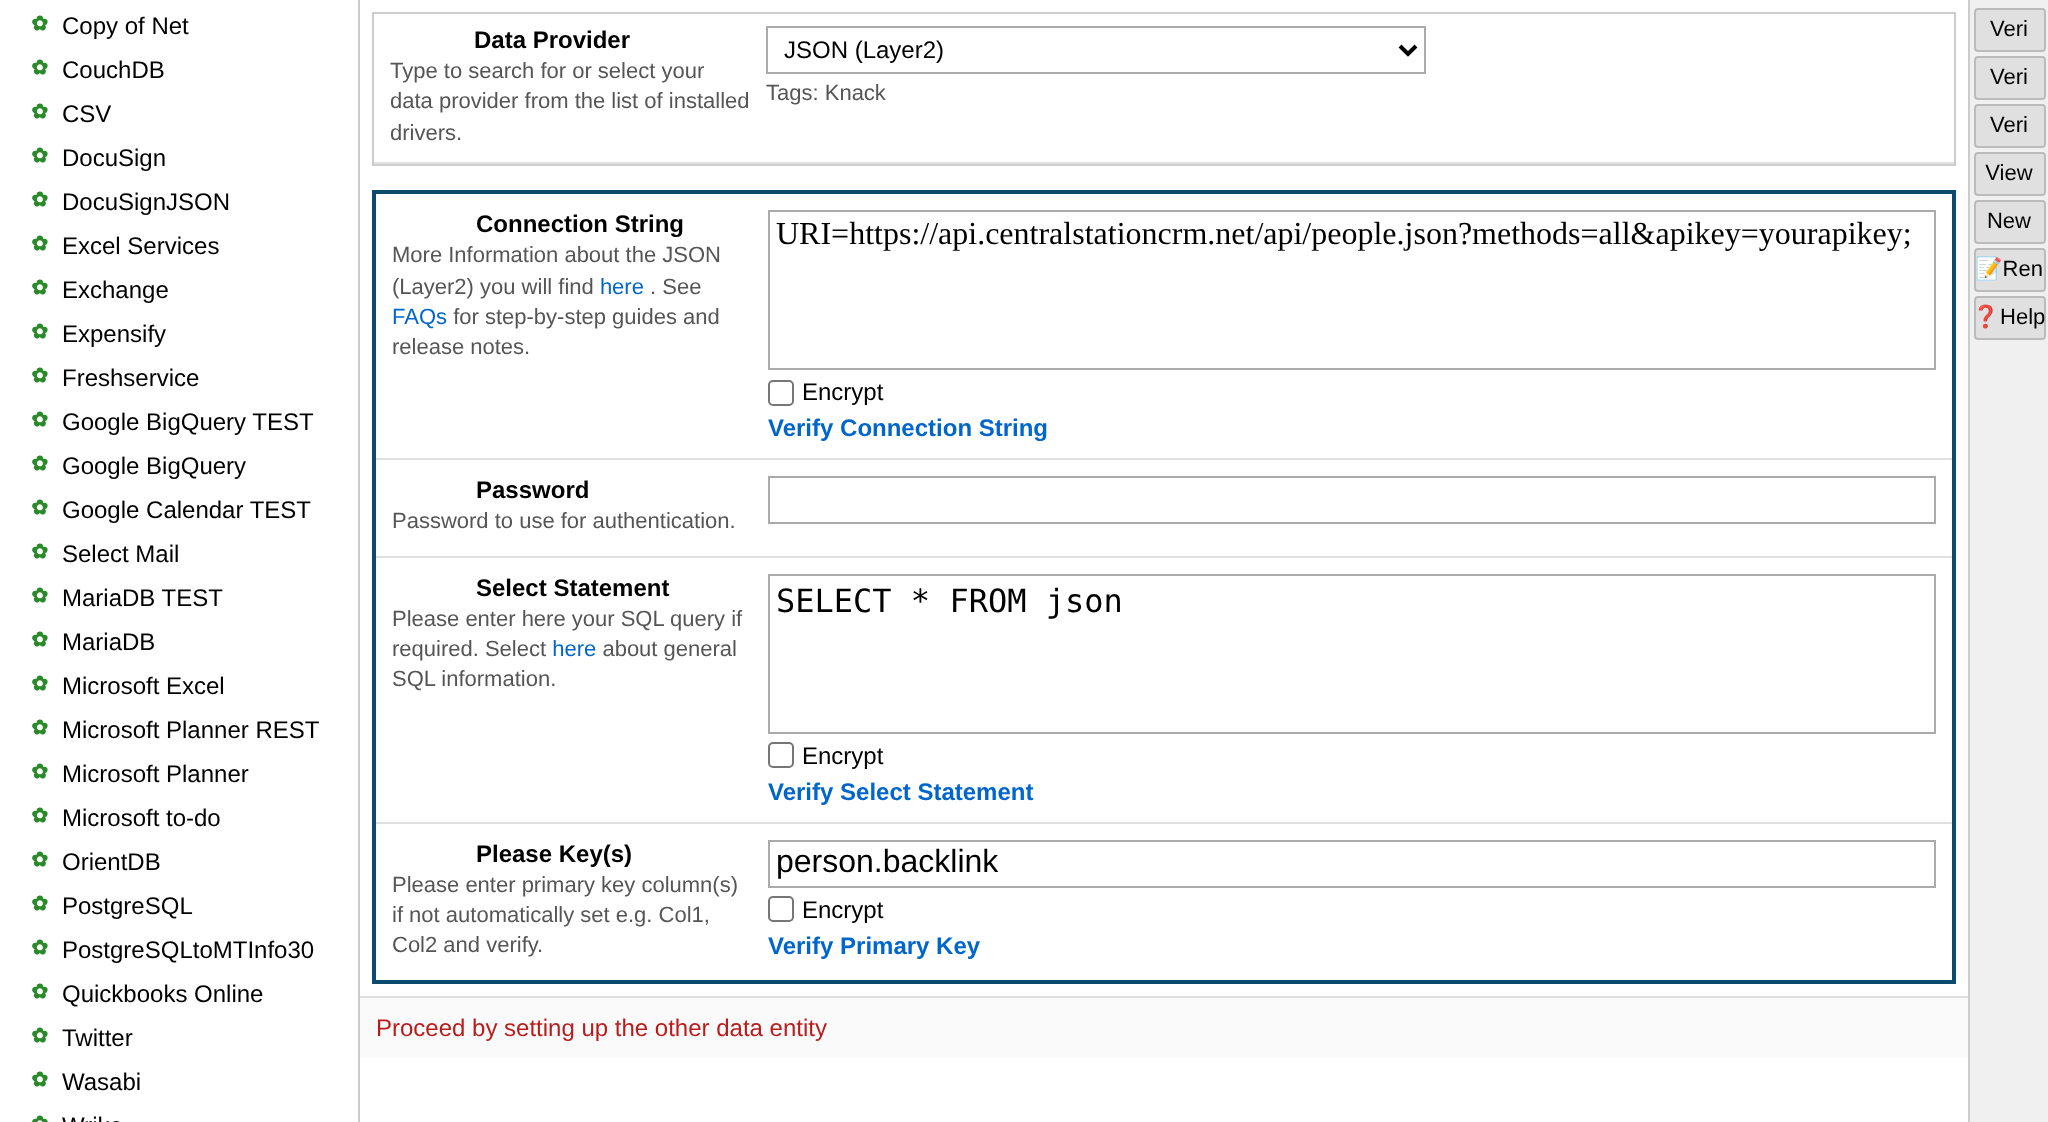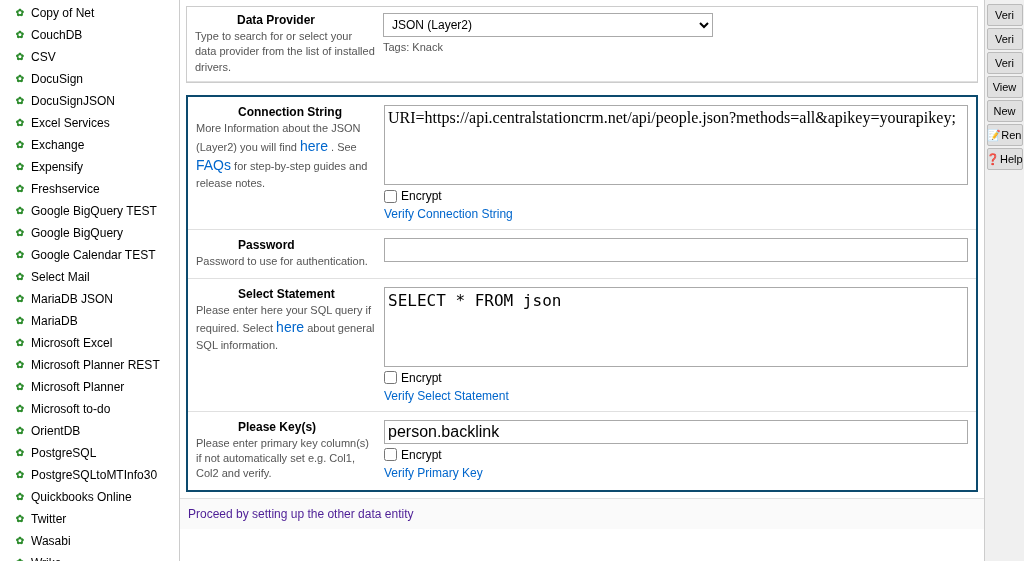--- a/index.html
+++ b/index.html
@@ -101,21 +101,21 @@
       margin-left: 42px;
     }
     .section-label p {
       font-size: 11px;
       color: #555;
       line-height: 1.4;
     }
     .section-label a {
       color: #0066cc;
       text-decoration: none;
-      font-size: 14px;
+      font-size: 11px;
     }
     .section-control {
       flex: 1;
       display: flex;
       flex-direction: column;
       gap: 4px;
     }
     select.provider-select {
       width: 330px;
       padding: 3px 4px;
@@ -142,20 +142,21 @@
       display: flex;
       align-items: center;
       gap: 4px;
       font-size: 12px;
     }
     .verify-link {
       color: #0066cc;
       font-size: 12px;
       cursor: pointer;
       text-decoration: none;
+      font-weight: bold;
     }
     input[type="text"].password-field {
       width: 100%;
       border: 1px solid #aaa;
       padding: 3px;
       font-size: 12px;
       height: 24px;
     }
     textarea.select-stmt {
       width: 100%;
@@ -170,21 +171,21 @@
       width: 100%;
       border: 1px solid #aaa;
       padding: 3px;
       font-size: 16px;
       height: 24px;
     }
 
     .bottom-bar {
       padding: 8px;
       font-size: 12px;
-      color: #4c1d95;
+      color: #b91c1c;
       border-top: 1px solid #e0e0e0;
       background: #fafafa;
     }
 
     .provider-top {
       display: flex;
       padding: 6px 8px;
       border-bottom: 1px solid #e0e0e0;
       align-items: flex-start;
       gap: 8px;
@@ -241,21 +242,21 @@
   <div class="sidebar-item indent1">
     <span class="sidebar-icon icon-green">✿</span>
     <span>Google Calendar TEST</span>
   </div>
   <div class="sidebar-item indent1">
     <span class="sidebar-icon icon-green">✿</span>
     <span>Select Mail</span>
   </div>
   <div class="sidebar-item indent1">
     <span class="sidebar-icon icon-green">✿</span>
-    <span>MariaDB JSON</span>
+    <span>MariaDB TEST</span>
   </div>
   <div class="sidebar-item indent1">
     <span class="sidebar-icon icon-green">✿</span>
     <span>MariaDB</span>
   </div>
   <div class="sidebar-item indent1">
     <span class="sidebar-icon icon-green">✿</span>
     <span>Microsoft Excel</span>
   </div>
   <div class="sidebar-item indent1">

